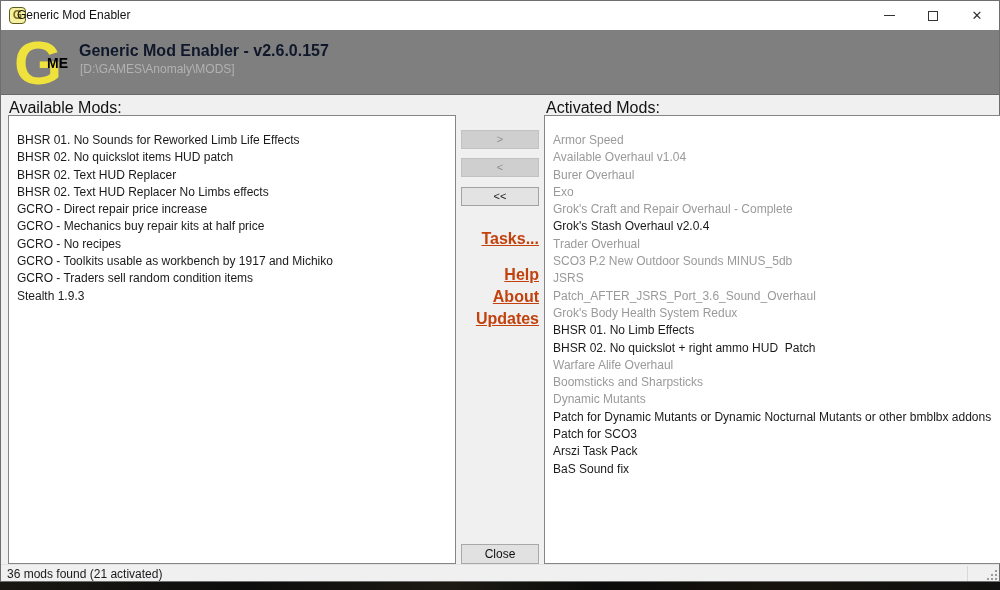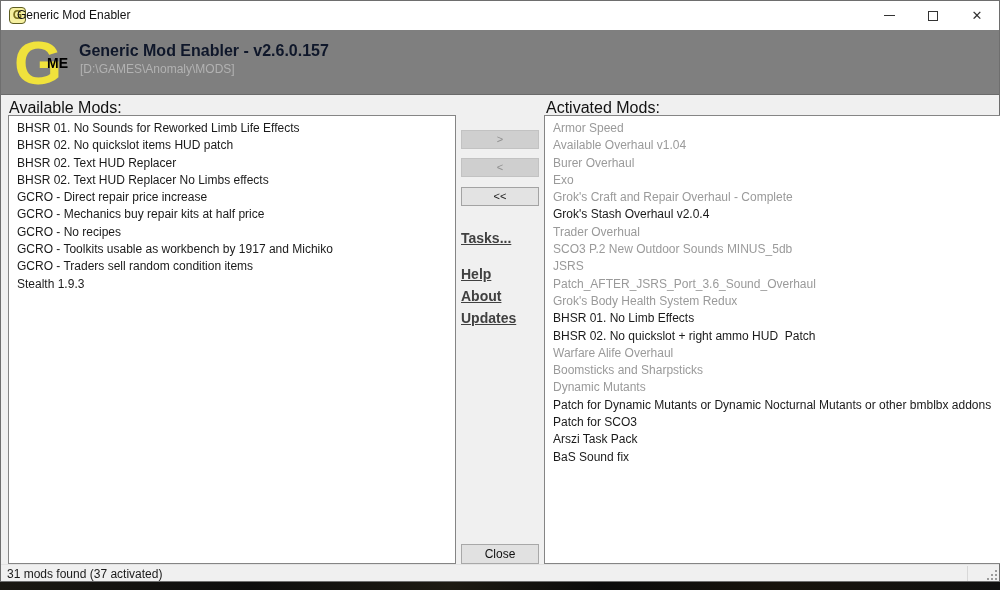--- a/index.html
+++ b/index.html
@@ -28,36 +28,36 @@
             color:#f0e23c; letter-spacing:-2px; }
   .logo-me { position:absolute; left:33px; top:22px; font-size:14px; font-weight:bold;
              color:#000000; }
   .banner-title { position:absolute; left:78px; top:12px; font-size:16px; font-weight:bold; color:#0f172a; }
   .banner-sub   { position:absolute; left:79px; top:32px; font-size:12px; color:#b2b2b2; }
 
   
   .panel-label { position:absolute; font-size:16px; color:#111; top:98px; }
   .lbl-avail { left:8px; }  .lbl-activ { left:545px;text-align:center; }
   .listbox { position:absolute; top:114px; height:449px; background:#ffffff;
-             border:1px solid #858585; overflow:hidden; padding-top:4px; }
+             border:1px solid #858585; overflow:hidden; padding-top:16px; }
   .list-avail { left:7px;  width:448px; }
   .list-activ { left:543px; width:535px; }
   .row { height:17.3px; line-height:17.3px; font-size:12px; color:#1a1a1a;
          padding-left:8px; white-space:pre; }
   .row.muted { color:#9a9a9a; }
 
   
   .mid-btn { position:absolute; left:460px; width:78px; height:19px; font-size:11px;
              text-align:center; font-family:"Liberation Sans", sans-serif; }
   button.mid-btn { line-height:15px; }
   .btn-disabled { background:#cfcfcf; border:1px solid #c2c2c2; color:#8f8f8f; }
   .btn-enabled  { background:#e3e3e3; border:1px solid #a3a3a3; color:#1a1a1a; }
   .btn-right { top:129px; } .btn-left { top:157px; } .btn-all { top:186px; }
-  .mid-link { position:absolute; left:460px; width:78px; text-align:left; font-size:14px;
-              font-weight:bold; color:#404040; text-decoration:underline; cursor:pointer; }
+  .mid-link { position:absolute; left:460px; width:78px; text-align:right; font-size:16px;
+              font-weight:bold; color:#c2410c; text-decoration:underline; cursor:pointer; }
   .lnk-tasks { top:229px; } .lnk-help { top:265px; } .lnk-about { top:287px; } .lnk-updates { top:309px; }
   .btn-close { top:543px; height:20px; background:#e1e1e1; border:1px solid #a8a8a8;
                color:#111; font-size:12px; }
 
   
   .statusbar { position:absolute; left:0; top:563px; width:998px; height:17px;
                background:#f0f0f0; border-top:1px solid #e3e3e3; }
   .status-text { position:absolute; left:6px; top:2px; font-size:12px; color:#1a1a1a; }
   .status-sep { position:absolute; left:966px; top:1px; width:1px; height:15px; background:#d8d8d8; }
   .grip { position:absolute; right:2px; bottom:1px; width:13px; height:13px; }
@@ -140,21 +140,21 @@
   <button class="mid-btn btn-enabled btn-all">&lt;&lt;</button>
 
   <div class="mid-link lnk-tasks">Tasks...</div>
   <div class="mid-link lnk-help">Help</div>
   <div class="mid-link lnk-about">About</div>
   <div class="mid-link lnk-updates">Updates</div>
 
   <button class="mid-btn btn-close">Close</button>
 
   <div class="statusbar">
-    <span class="status-text">31 mods found (37 activated)</span>
+    <span class="status-text">36 mods found (21 activated)</span>
     <span class="status-sep"></span>
     <span class="grip">
       <i style="right:0;bottom:0;position:absolute"></i>
       <i style="right:4px;bottom:0;position:absolute"></i>
       <i style="right:8px;bottom:0;position:absolute"></i>
       <i style="right:0;bottom:4px;position:absolute"></i>
       <i style="right:4px;bottom:4px;position:absolute"></i>
       <i style="right:0;bottom:8px;position:absolute"></i>
     </span>
   </div>

